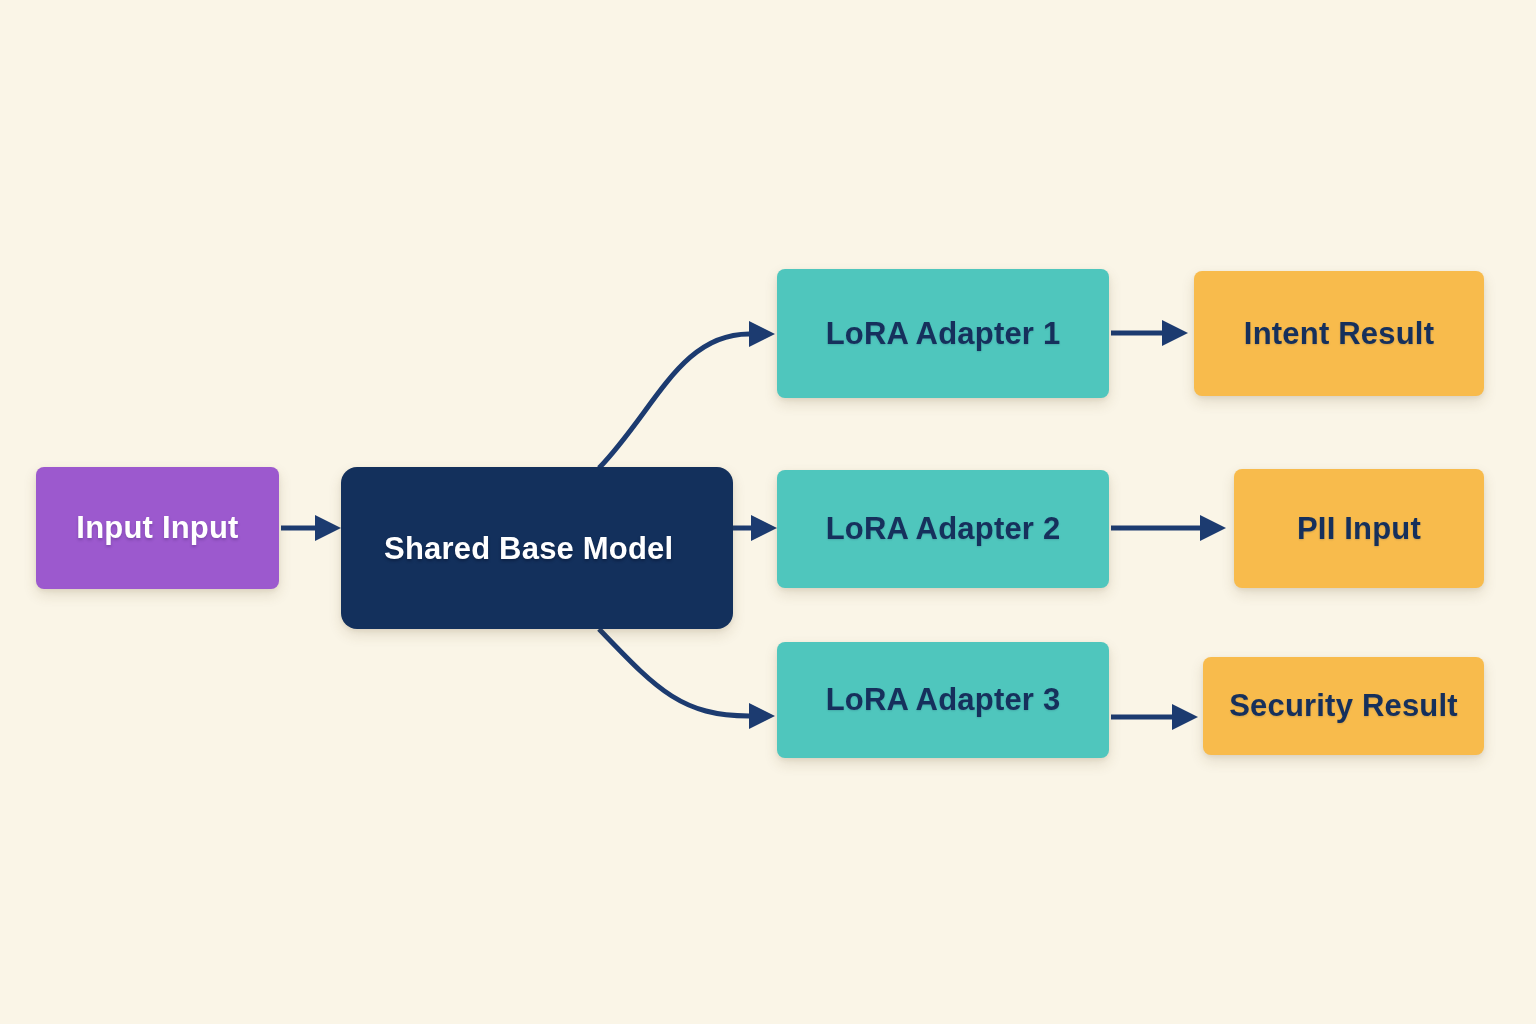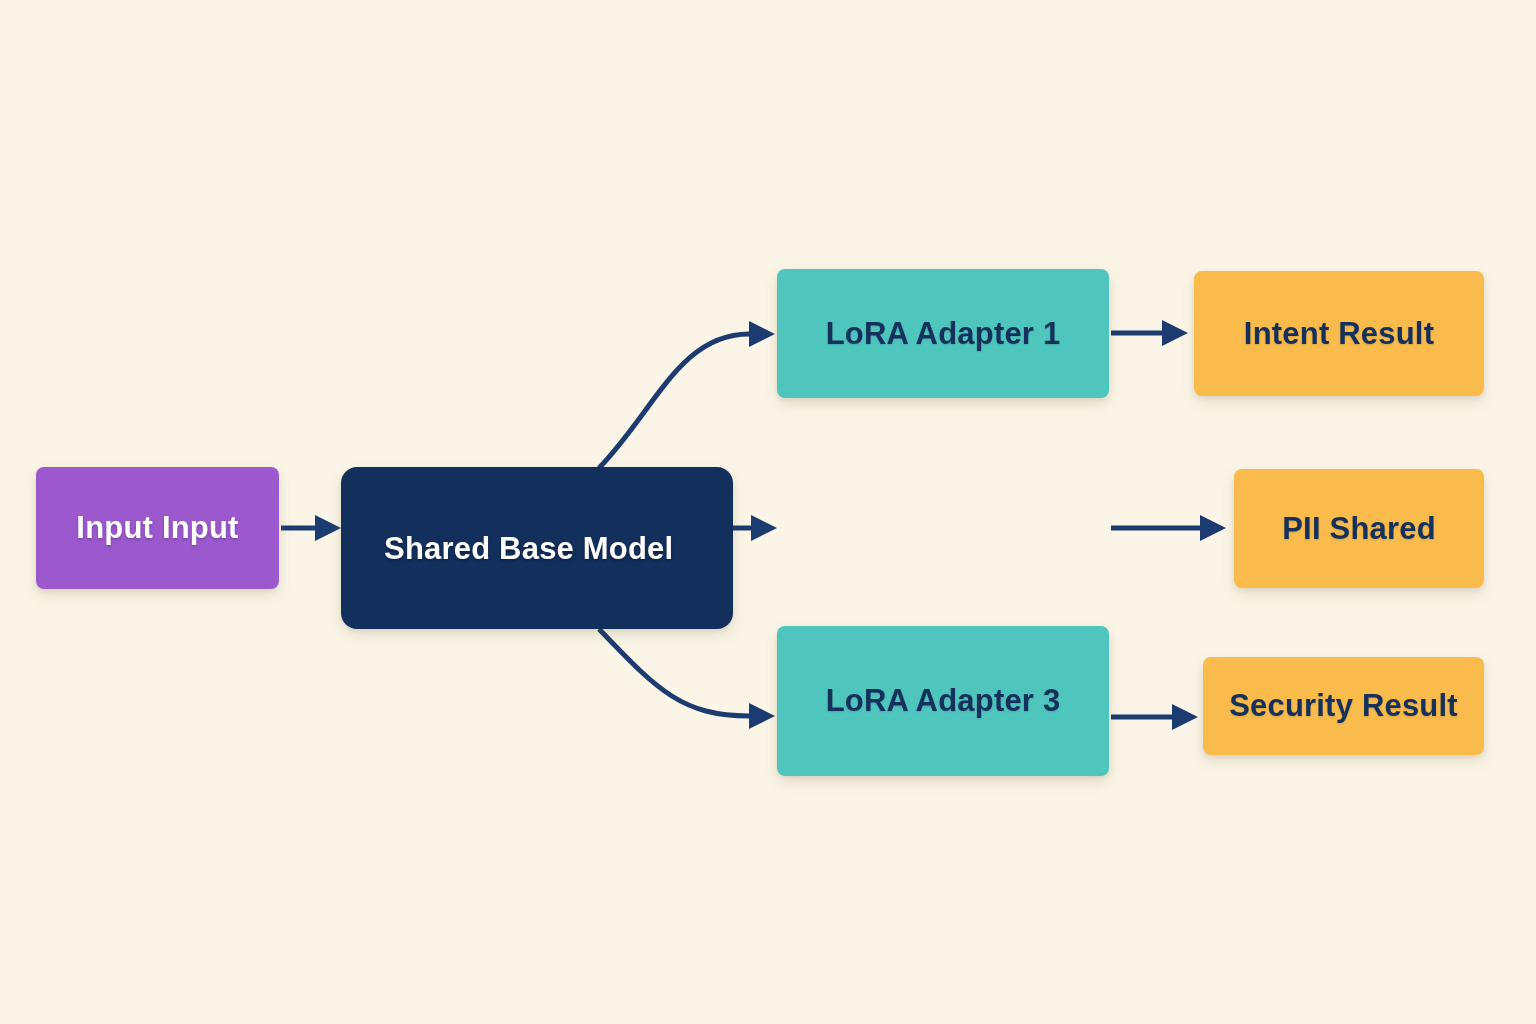--- a/index.html
+++ b/index.html
@@ -60,21 +60,21 @@
   .node.yellow {
     background: #F8BB4C;
     color: #16305C;
     text-shadow: 0 1px 2px rgba(10, 30, 60, 0.15);
   }
   
   #node-input_text        { left: 36px;   top: 467px; width: 243px; height: 122px; }
   #node-shared_base_model { left: 341px;  top: 467px; width: 392px; height: 162px; }
   #node-lora_adapter_1    { left: 777px;  top: 269px; width: 332px; height: 129px; }
   #node-lora_adapter_2    { left: 777px;  top: 470px; width: 332px; height: 118px; }
-  #node-lora_adapter_3    { left: 777px;  top: 626px; width: 332px; height: 150px; }
+  #node-lora_adapter_3    { left: 777px;  top: 642px; width: 332px; height: 116px; }
   #node-intent_result     { left: 1194px; top: 271px; width: 290px; height: 125px; }
   #node-pii_result        { left: 1234px; top: 469px; width: 250px; height: 119px; }
   #node-security_result   { left: 1203px; top: 657px; width: 281px; height: 98px; }
   .edge {
     fill: none;
     stroke: #1C3B70;
     stroke-width: 5;
   }
 </style>
 </head>
@@ -102,30 +102,33 @@
   </div>
 
   <div class="node navy" id="node-shared_base_model">
     <span>Shared Base Model</span>
   </div>
 
   <div class="node teal" id="node-lora_adapter_1">
     <span>LoRA Adapter 1</span>
   </div>
 
+  <div class="node teal" id="node-lora_adapter_2">
+    <span>LoRA Adapter 2</span>
+  </div>
 
   <div class="node teal" id="node-lora_adapter_3">
     <span>LoRA Adapter 3</span>
   </div>
 
   <div class="node yellow" id="node-intent_result">
     <span>Intent Result</span>
   </div>
 
   <div class="node yellow" id="node-pii_result">
-    <span>PII Shared</span>
+    <span>PII Input</span>
   </div>
 
   <div class="node yellow" id="node-security_result">
     <span>Security Result</span>
   </div>
 
 </div>
 
 </body></html>

